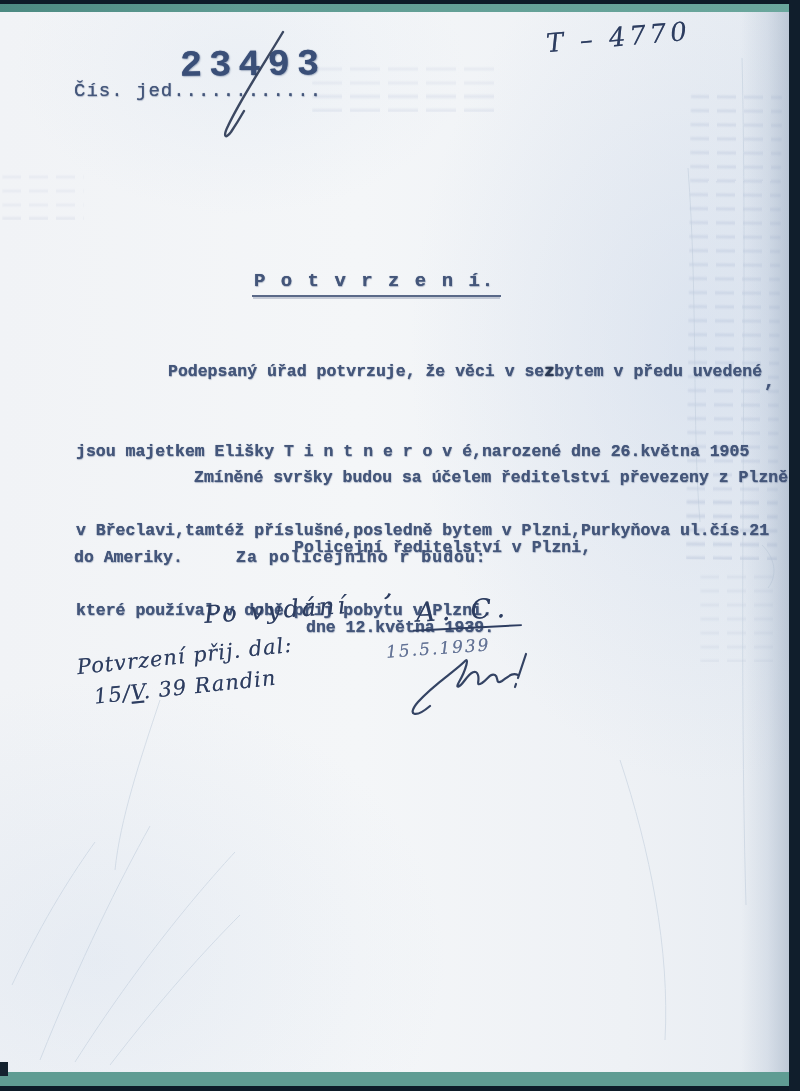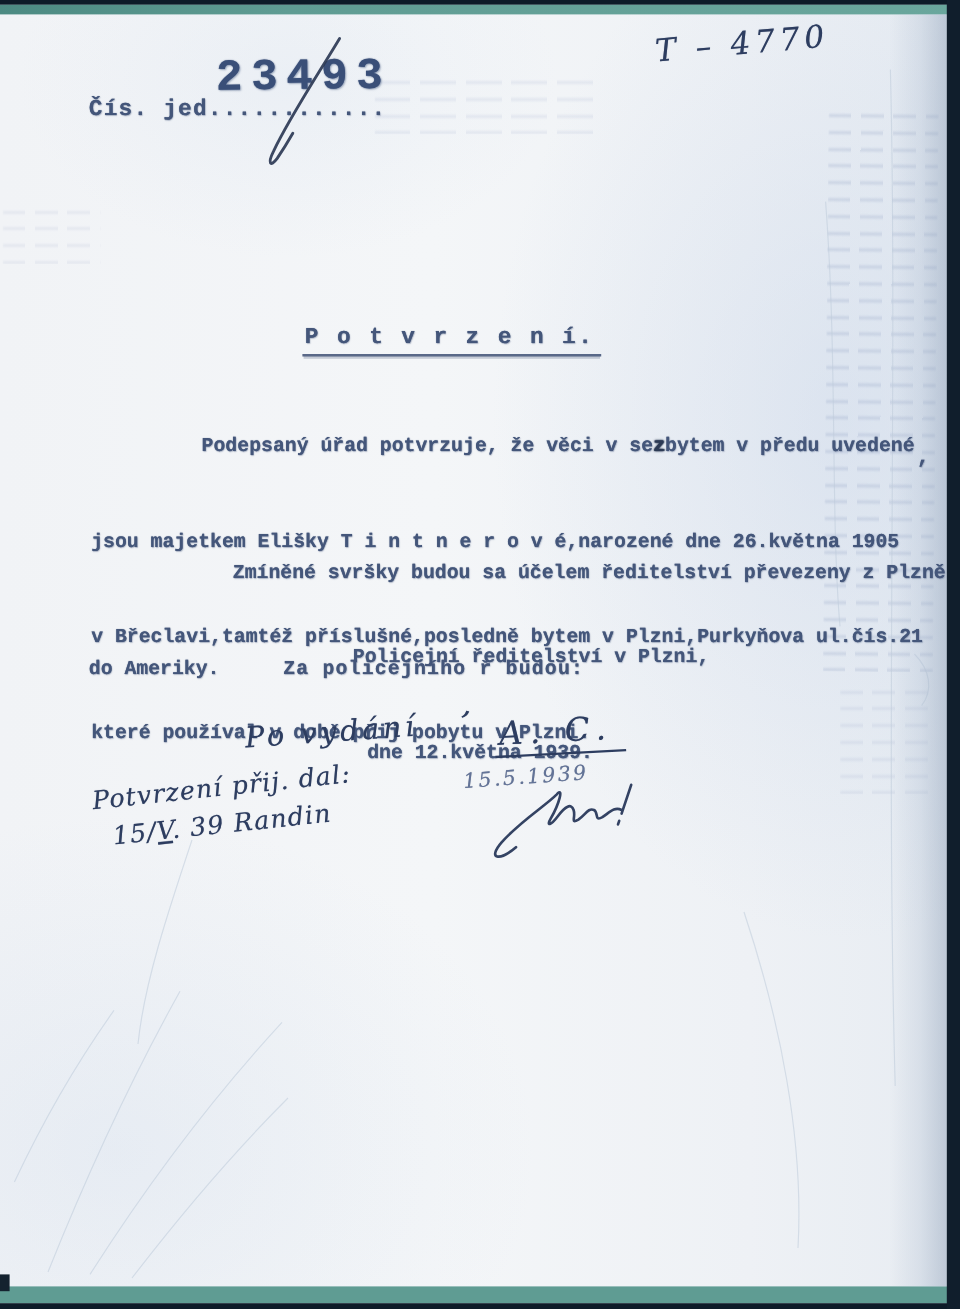--- a/index.html
+++ b/index.html
@@ -41,21 +41,21 @@
             mask-image:repeating-linear-gradient(90deg,#000 0 30px, transparent 30px 38px);}
   .ghost.g-left{left:2px;top:168px;width:82px;height:52px;opacity:.16;}
 
   .creases{position:absolute;left:0;top:0;pointer-events:none;}
 
   
   .typed{color:#44567a;text-shadow:0 0 .7px rgba(68,86,122,.9), .5px .5px 1px rgba(68,86,122,.35);}
   .stamp-number{position:absolute;left:180px;top:44px;font-size:37px;font-weight:bold;
     letter-spacing:7px;transform:rotate(-.6deg);color:#3a4f78;
     text-shadow:0 0 1px rgba(58,79,120,.9),1px 1px 1.5px rgba(58,79,120,.35);}
-  .file-no{position:absolute;left:74px;top:80px;font-size:19px;font-weight:bold;letter-spacing:1px;}
+  .file-no{position:absolute;left:74px;top:80px;font-size:19px;font-weight:normal;letter-spacing:1px;}
   .ref-hw{position:absolute;left:546px;top:22px;}
 
   .doc-title{position:absolute;left:252px;top:236px;font-size:19px;font-weight:bold;
     letter-spacing:2px;padding:0 6px 3px 2px;border-bottom:2px solid rgba(62,80,116,.85);
     box-shadow:0 3px 0 -1px rgba(62,80,116,.25);margin-top:34px;}
 
   .para{position:absolute;font-size:16.5px;line-height:26.5px;font-weight:bold;white-space:pre;}
   .para1{left:76px;top:306px;}
   .para1 .l1{padding-left:92px;}
   .para2{left:74px;top:412px;}

